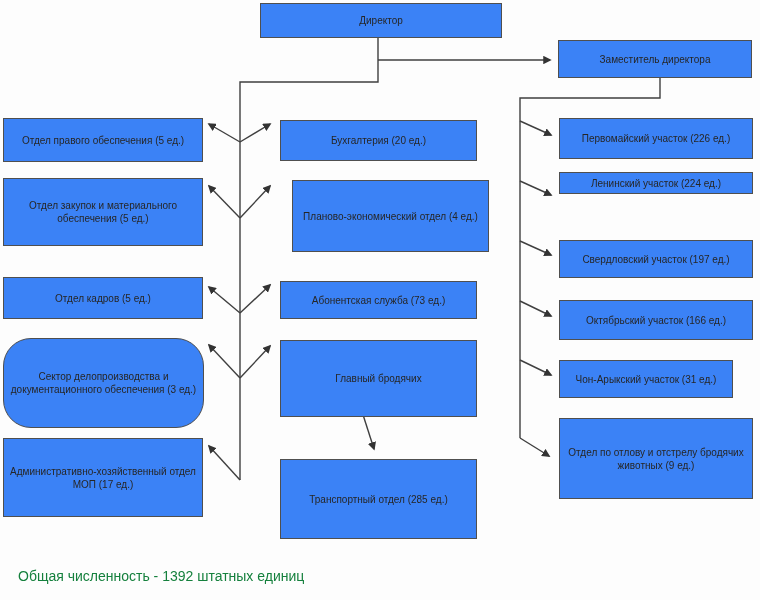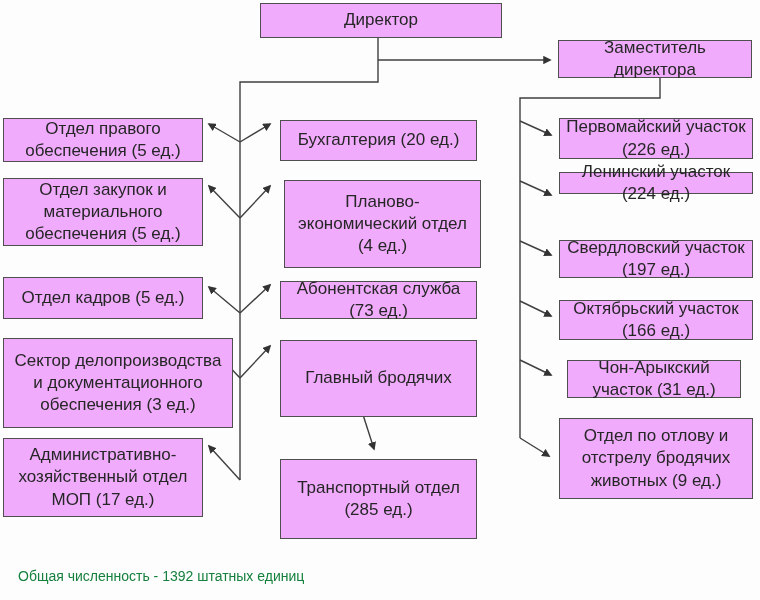--- a/index.html
+++ b/index.html
@@ -9,26 +9,26 @@
     background:#fdfdfd;
     font-family:"Liberation Sans", sans-serif;
     color:#262626;
     overflow:hidden;
   }
   #edges{position:absolute;left:0;top:0;width:760px;height:600px;}
   .node{
     position:absolute;
     box-sizing:border-box;
     border:1.5px solid #4f4f4f;
-    background:#f0abfc;
+    background:#3b82f6;
     display:flex;
     align-items:center;
     justify-content:center;
     text-align:center;
-    font-size:17px;
+    font-size:10px;
     line-height:1.3;
     padding:2px 4px;
   }
   #footer-note{
     position:absolute;
     left:18px;top:568px;
     font-size:14px;
     color:#15803d;
     white-space:nowrap;
   }
@@ -72,31 +72,31 @@
       <path d="M520,438 L549,456" marker-end="url(#arr)"></path>
     </g>
   </svg>
 
   <div class="node" style="left:260px;top:3px;width:242px;height:35px;">Директор</div>
   <div class="node" style="left:558px;top:40px;width:194px;height:38px;">Заместитель директора</div>
 
   <div class="node" style="left:3px;top:118px;width:200px;height:44px;">Отдел правого обеспечения (5 ед.)</div>
   <div class="node" style="left:3px;top:178px;width:200px;height:68px;">Отдел закупок и материального обеспечения (5 ед.)</div>
   <div class="node" style="left:3px;top:277px;width:200px;height:42px;">Отдел кадров (5 ед.)</div>
-  <div class="node" style="left:3px;top:338px;width:230px;height:90px;">Сектор делопроизводства и документационного обеспечения (3 ед.)</div>
+  <div class="node" style="left:3px;top:338px;width:201px;height:90px;border-radius:28px;">Сектор делопроизводства и документационного обеспечения (3 ед.)</div>
   <div class="node" style="left:3px;top:438px;width:200px;height:79px;">Административно-хозяйственный отдел МОП (17 ед.)</div>
 
   <div class="node" style="left:280px;top:120px;width:197px;height:41px;">Бухгалтерия (20 ед.)</div>
-  <div class="node" style="left:284px;top:180px;width:197px;height:88px;">Планово-экономический отдел (4 ед.)</div>
+  <div class="node" style="left:292px;top:180px;width:197px;height:72px;">Планово-экономический отдел (4 ед.)</div>
   <div class="node" style="left:280px;top:281px;width:197px;height:38px;">Абонентская служба (73 ед.)</div>
   <div class="node" style="left:280px;top:340px;width:197px;height:77px;">Главный бродячих</div>
   <div class="node" style="left:280px;top:459px;width:197px;height:80px;">Транспортный отдел (285 ед.)</div>
 
   <div class="node" style="left:559px;top:118px;width:194px;height:41px;">Первомайский участок (226 ед.)</div>
   <div class="node" style="left:559px;top:172px;width:194px;height:22px;text-align:center;">Ленинский участок (224 ед.)</div>
   <div class="node" style="left:559px;top:240px;width:194px;height:38px;">Свердловский участок (197 ед.)</div>
   <div class="node" style="left:559px;top:300px;width:194px;height:40px;">Октябрьский участок (166 ед.)</div>
-  <div class="node" style="left:559px;top:360px;width:174px;height:38px;margin-left:8px;">Чон-Арыкский участок (31 ед.)</div>
+  <div class="node" style="left:559px;top:360px;width:174px;height:38px;">Чон-Арыкский участок (31 ед.)</div>
   <div class="node" style="left:559px;top:418px;width:194px;height:81px;">Отдел по отлову и отстрелу бродячих животных (9 ед.)</div>
 
   <div id="footer-note">Общая численность - 1392 штатных единиц</div>
 
 </div>
 
 </body></html>

